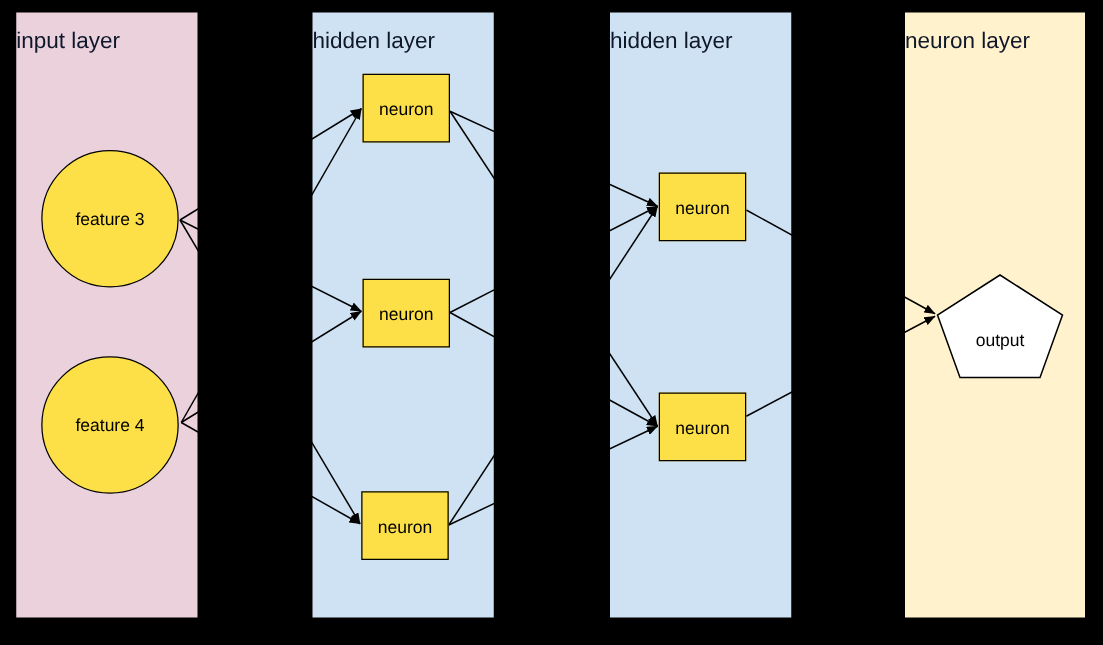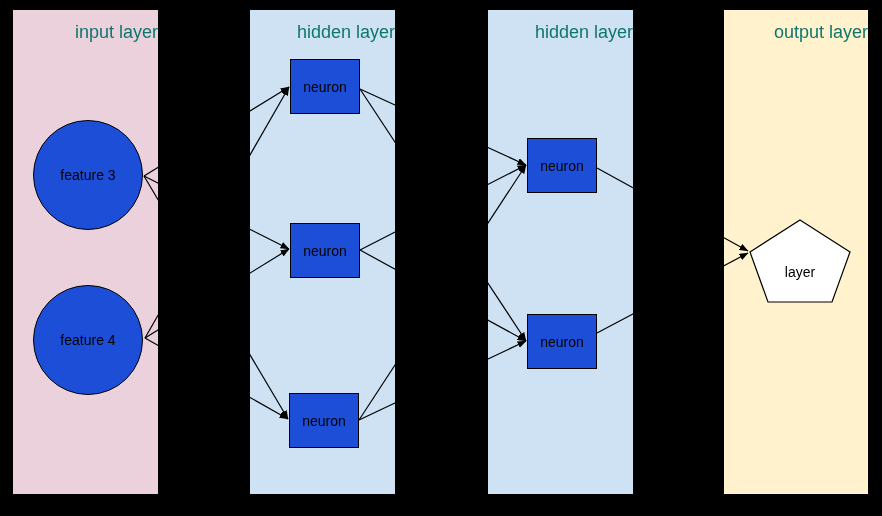--- a/index.html
+++ b/index.html
@@ -12,34 +12,34 @@
     color: #000;
   }
   .panel {
     position: absolute;
     top: 10px;
     height: 484px;
     z-index: 1;
   }
   .panel-title {
     margin-top: 12px;
-    text-align: right;
+    text-align: left;
     font-size: 18px;
-    color: #0f766e;
+    color: #0f172a;
   }
   .edges-svg {
     position: absolute;
     left: 0; top: 0;
     z-index: 2;
   }
   .edge { stroke: #000; stroke-width: 1.2; }
   .node {
     position: absolute;
     z-index: 3;
-    background: #1d4ed8;
+    background: #fde047;
     border: 1px solid #000;
     box-sizing: border-box;
     display: flex;
     align-items: center;
     justify-content: center;
     font-size: 14px;
   }
   .node-circle { border-radius: 50%; }
   .pentagon-wrap {
     position: absolute;
@@ -62,21 +62,21 @@
 
 <div class="panel" style="left: 250px; width: 145px; background: rgb(207, 226, 243);">
   <div class="panel-title">hidden layer</div>
 </div>
 
 <div class="panel" style="left: 488px; width: 145px; background: rgb(207, 226, 243);">
   <div class="panel-title">hidden layer</div>
 </div>
 
 <div class="panel" style="left: 724px; width: 144px; background: rgb(255, 242, 204);">
-  <div class="panel-title">output layer</div>
+  <div class="panel-title">neuron layer</div>
 </div>
 
 <svg class="edges-svg" width="882" height="516">
   <defs>
     <marker id="arrow" markerWidth="9" markerHeight="7" refX="8.5" refY="3.5" orient="auto" markerUnits="userSpaceOnUse">
       <path d="M0,0 L9,3.5 L0,7 Z" fill="#000"></path>
     </marker>
   </defs>
   <line class="edge" x1="144" y1="176" x2="289" y2="87" marker-end="url(#arrow)"></line>
   <line class="edge" x1="144" y1="176" x2="289" y2="249" marker-end="url(#arrow)"></line>
@@ -119,14 +119,14 @@
 </div>
 
 <div class="node" style="left:527px; top:314px; width:70px; height:55px;">
   <span>neuron</span>
 </div>
 
 <div class="pentagon-wrap" style="left:748px; top:218px; width:104px; height:86px;">
   <svg width="104" height="86">
     <polygon points="52,2 102,34 84,84 20,84 2,34" fill="#fff" stroke="#000" stroke-width="1.2"></polygon>
   </svg>
-  <div class="pentagon-label">layer</div>
+  <div class="pentagon-label">output</div>
 </div>
 
 </body></html>

